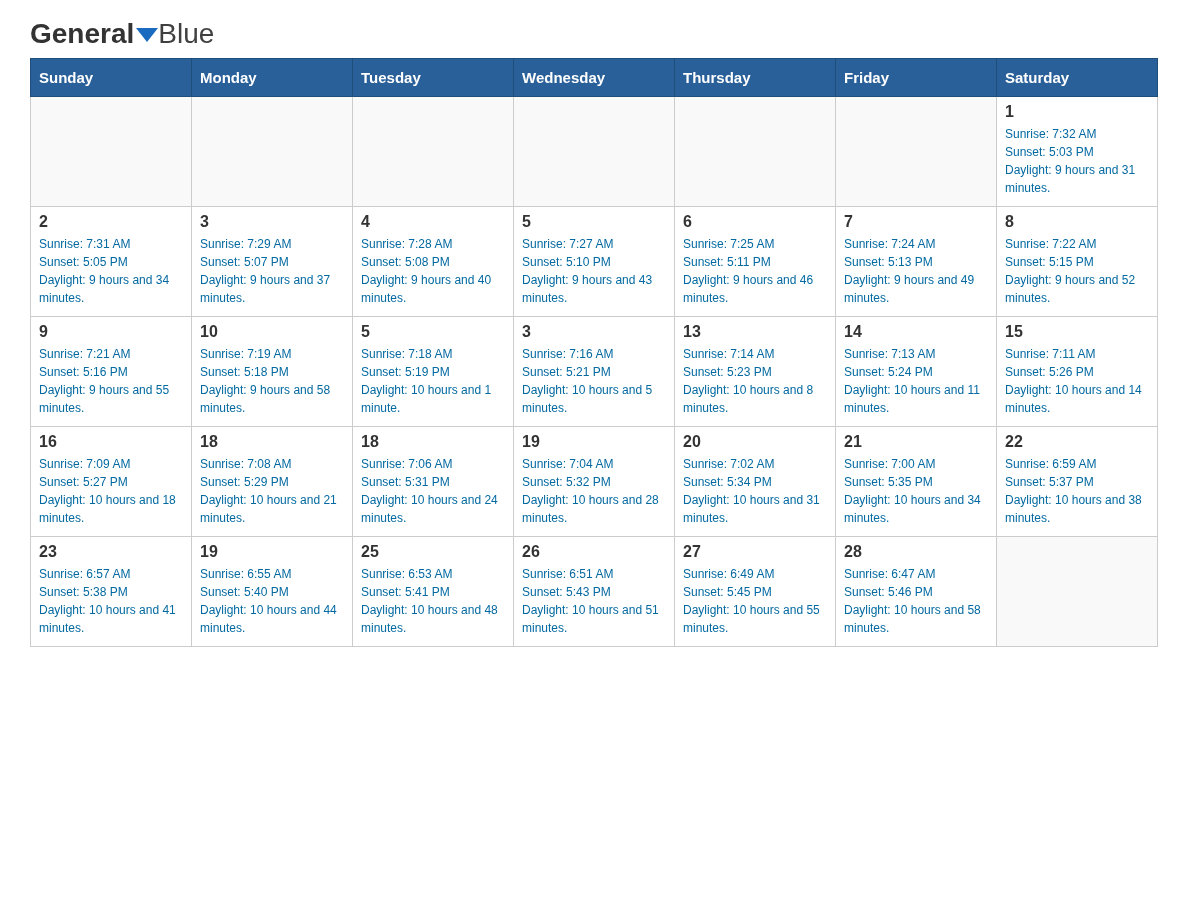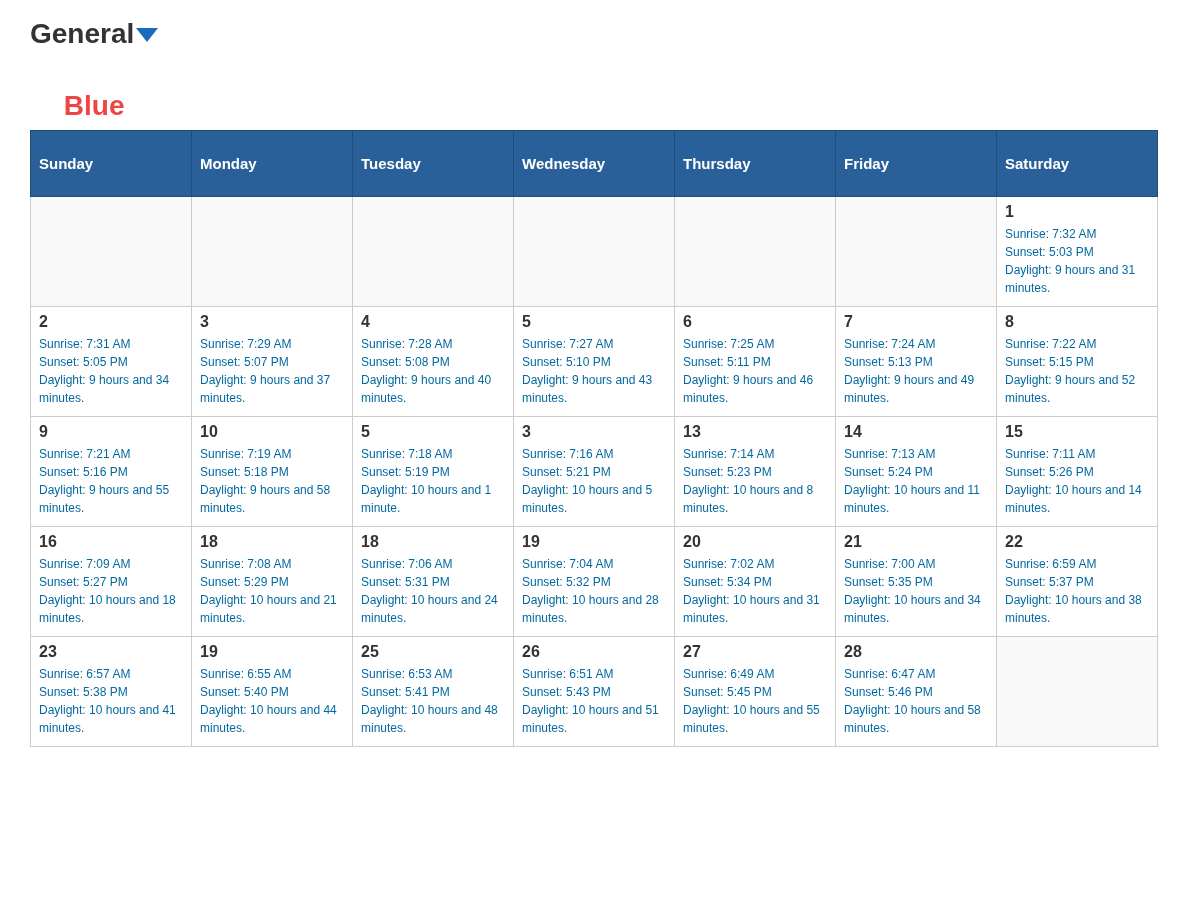--- a/index.html
+++ b/index.html
@@ -10,35 +10,34 @@
       color: #333;
     }
     .header {
       display: flex;
       justify-content: space-between;
       align-items: flex-start;
       margin-bottom: 10px;
     }
     .logo {
       display: flex;
-      flex-direction: column;
-      align-items: center;
+      flex-direction: row;
+      align-items: flex-end;
     }
     .logo-text-general {
       font-size: 28px;
       font-weight: bold;
       color: #333;
       line-height: 1;
     }
     .logo-text-blue {
       font-size: 28px;
-      font-weight: bold;
-      color: #ef4444;
+      font-weight: normal;
+      color: #404040;
       line-height: 1;
-      margin-top: 44px;
     }
     .title-block {
       text-align: right;
     }
     .month-year {
       font-size: 48px;
       font-weight: bold;
       color: #222;
     }
     .location {
@@ -47,21 +46,21 @@
       margin-top: 2px;
     }
     .calendar {
       width: 100%;
       border-collapse: collapse;
       margin-top: 10px;
     }
     .calendar thead tr th {
       background-color: #2a6099;
       color: #fff;
-      padding: 24px 8px;
+      padding: 10px 8px;
       font-size: 15px;
       font-weight: bold;
       text-align: left;
       border: 1px solid #1e4e7a;
     }
     .calendar tbody tr td {
       border: 1px solid #ccc;
       vertical-align: top;
       padding: 6px 8px;
       width: 14.28%;

